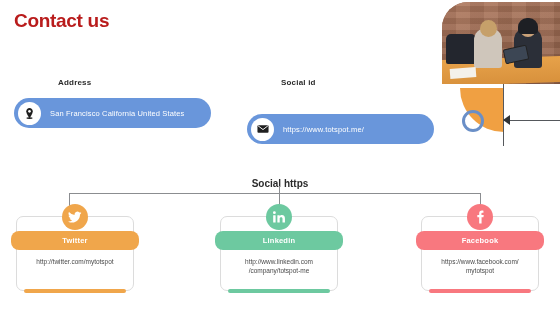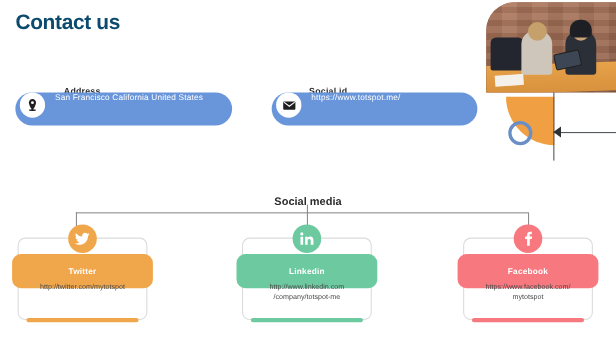--- a/index.html
+++ b/index.html
@@ -7,21 +7,21 @@
   body {
     background:#ffffff;
     font-family:"Liberation Sans", sans-serif;
     position:relative;
   }
   .slide { position:relative; width:560px; height:315px; background:#fff; overflow:hidden; }
 
   
   .page-title {
     position:absolute; left:14px; top:10px;
-    font-size:19px; font-weight:bold; color:#0c4a6e;
+    font-size:19px; font-weight:bold; color:#b91c1c;
     letter-spacing:-0.3px;
   }
 
   
   .photo {
     position:absolute; left:442px; top:2px; width:118px; height:82px;
     border-top-left-radius:26px;
     overflow:hidden;
     background:#9a6a52;
   }
@@ -97,24 +97,24 @@
     border-right:7px solid #2f3235;
   }
 
   
   .field { position:absolute; }
   .field-label {
     position:absolute; top:4px; font-size:8px; font-weight:bold; color:#2c2c2c;
     letter-spacing:.2px;
   }
   .pill {
-    position:absolute; top:10px; left:0;
+    position:absolute; top:24px; left:0;
     height:30px; border-radius:15px;
     background:#6996DB;
-    display:flex; align-items:flex-start;
+    display:flex; align-items:center;
   }
   .pill-icon {
     width:23px; height:23px; border-radius:50%; background:#ffffff;
     margin-left:4px; flex:0 0 auto;
     display:flex; align-items:center; justify-content:center;
   }
   .pill-text {
     color:#ffffff; font-size:7.5px; margin-left:9px; letter-spacing:.15px;
     white-space:nowrap;
   }
@@ -136,21 +136,21 @@
 
   .card {
     position:absolute; top:216px; width:118px; height:75px;
     border:1px solid #dcdcdc; border-radius:7px; background:#ffffff;
   }
   .card-accent {
     position:absolute; left:7px; right:7px; bottom:-3px; height:4px;
     border-radius:3px;
   }
   .card-bar {
-    position:absolute; left:-6px; right:-6px; top:14px; height:31px;
+    position:absolute; left:-6px; right:-6px; top:14px; height:19px;
     border-radius:8px;
     display:flex; align-items:center; justify-content:center;
   }
   .card-bar span {
     color:#ffffff; font-size:7.5px; font-weight:bold; letter-spacing:.2px;
   }
   .card-badge {
     position:absolute; left:50%; top:-13px; transform:translateX(-50%);
     width:26px; height:26px; border-radius:50%;
     display:flex; align-items:center; justify-content:center;
@@ -205,32 +205,32 @@
           <circle cx="12" cy="8" r="2.4" fill="#ffffff"></circle>
           <ellipse cx="12" cy="20.5" rx="6" ry="1.6" fill="#1f1f1f"></ellipse>
         </svg>
       </div>
       <div class="pill-text">San Francisco California United States</div>
     </div>
   </div>
 
   <div class="field" style="left:247px; top:74px; width:187px;">
     <div class="field-label" style="left:34px;">Social id</div>
-    <div class="pill" style="width:187px;">
+    <div class="pill" style="width:187px;margin-top:16px;">
       <div class="pill-icon">
         <svg width="14" height="14" viewBox="0 0 24 24">
           <rect x="2.5" y="5.5" width="19" height="13" rx="1.6" fill="#1f1f1f"></rect>
           <path d="M3.5 6.5L12 13l8.5-6.5" stroke="#ffffff" stroke-width="1.6" fill="none"></path>
         </svg>
       </div>
       <div class="pill-text">https://www.totspot.me/</div>
     </div>
   </div>
 
-  <div class="social-title">Social media</div>
+  <div class="social-title">Social https</div>
   <div class="conn-v vmid"></div>
   <div class="conn-h"></div>
   <div class="conn-v v1"></div>
   <div class="conn-v v2"></div>
   <div class="conn-v v3"></div>
 
   <div class="card c-twitter">
     <div class="card-badge bg-orange">
       <svg width="14" height="14" viewBox="0 0 24 24" fill="#ffffff">
         <path d="M23 4.9c-.8.4-1.7.6-2.6.8 1-.6 1.7-1.5 2-2.6-.9.5-1.9.9-3 1.1a4.7 4.7 0 0 0-8 4.3A13.3 13.3 0 0 1 1.7 3.6a4.7 4.7 0 0 0 1.5 6.3c-.8 0-1.5-.2-2.1-.6v.1c0 2.3 1.6 4.2 3.8 4.6-.7.2-1.4.2-2.1.1a4.7 4.7 0 0 0 4.4 3.3A9.4 9.4 0 0 1 0 19.5a13.3 13.3 0 0 0 7.2 2.1c8.6 0 13.4-7.2 13.4-13.4v-.6c.9-.7 1.7-1.5 2.4-2.7z"></path>

